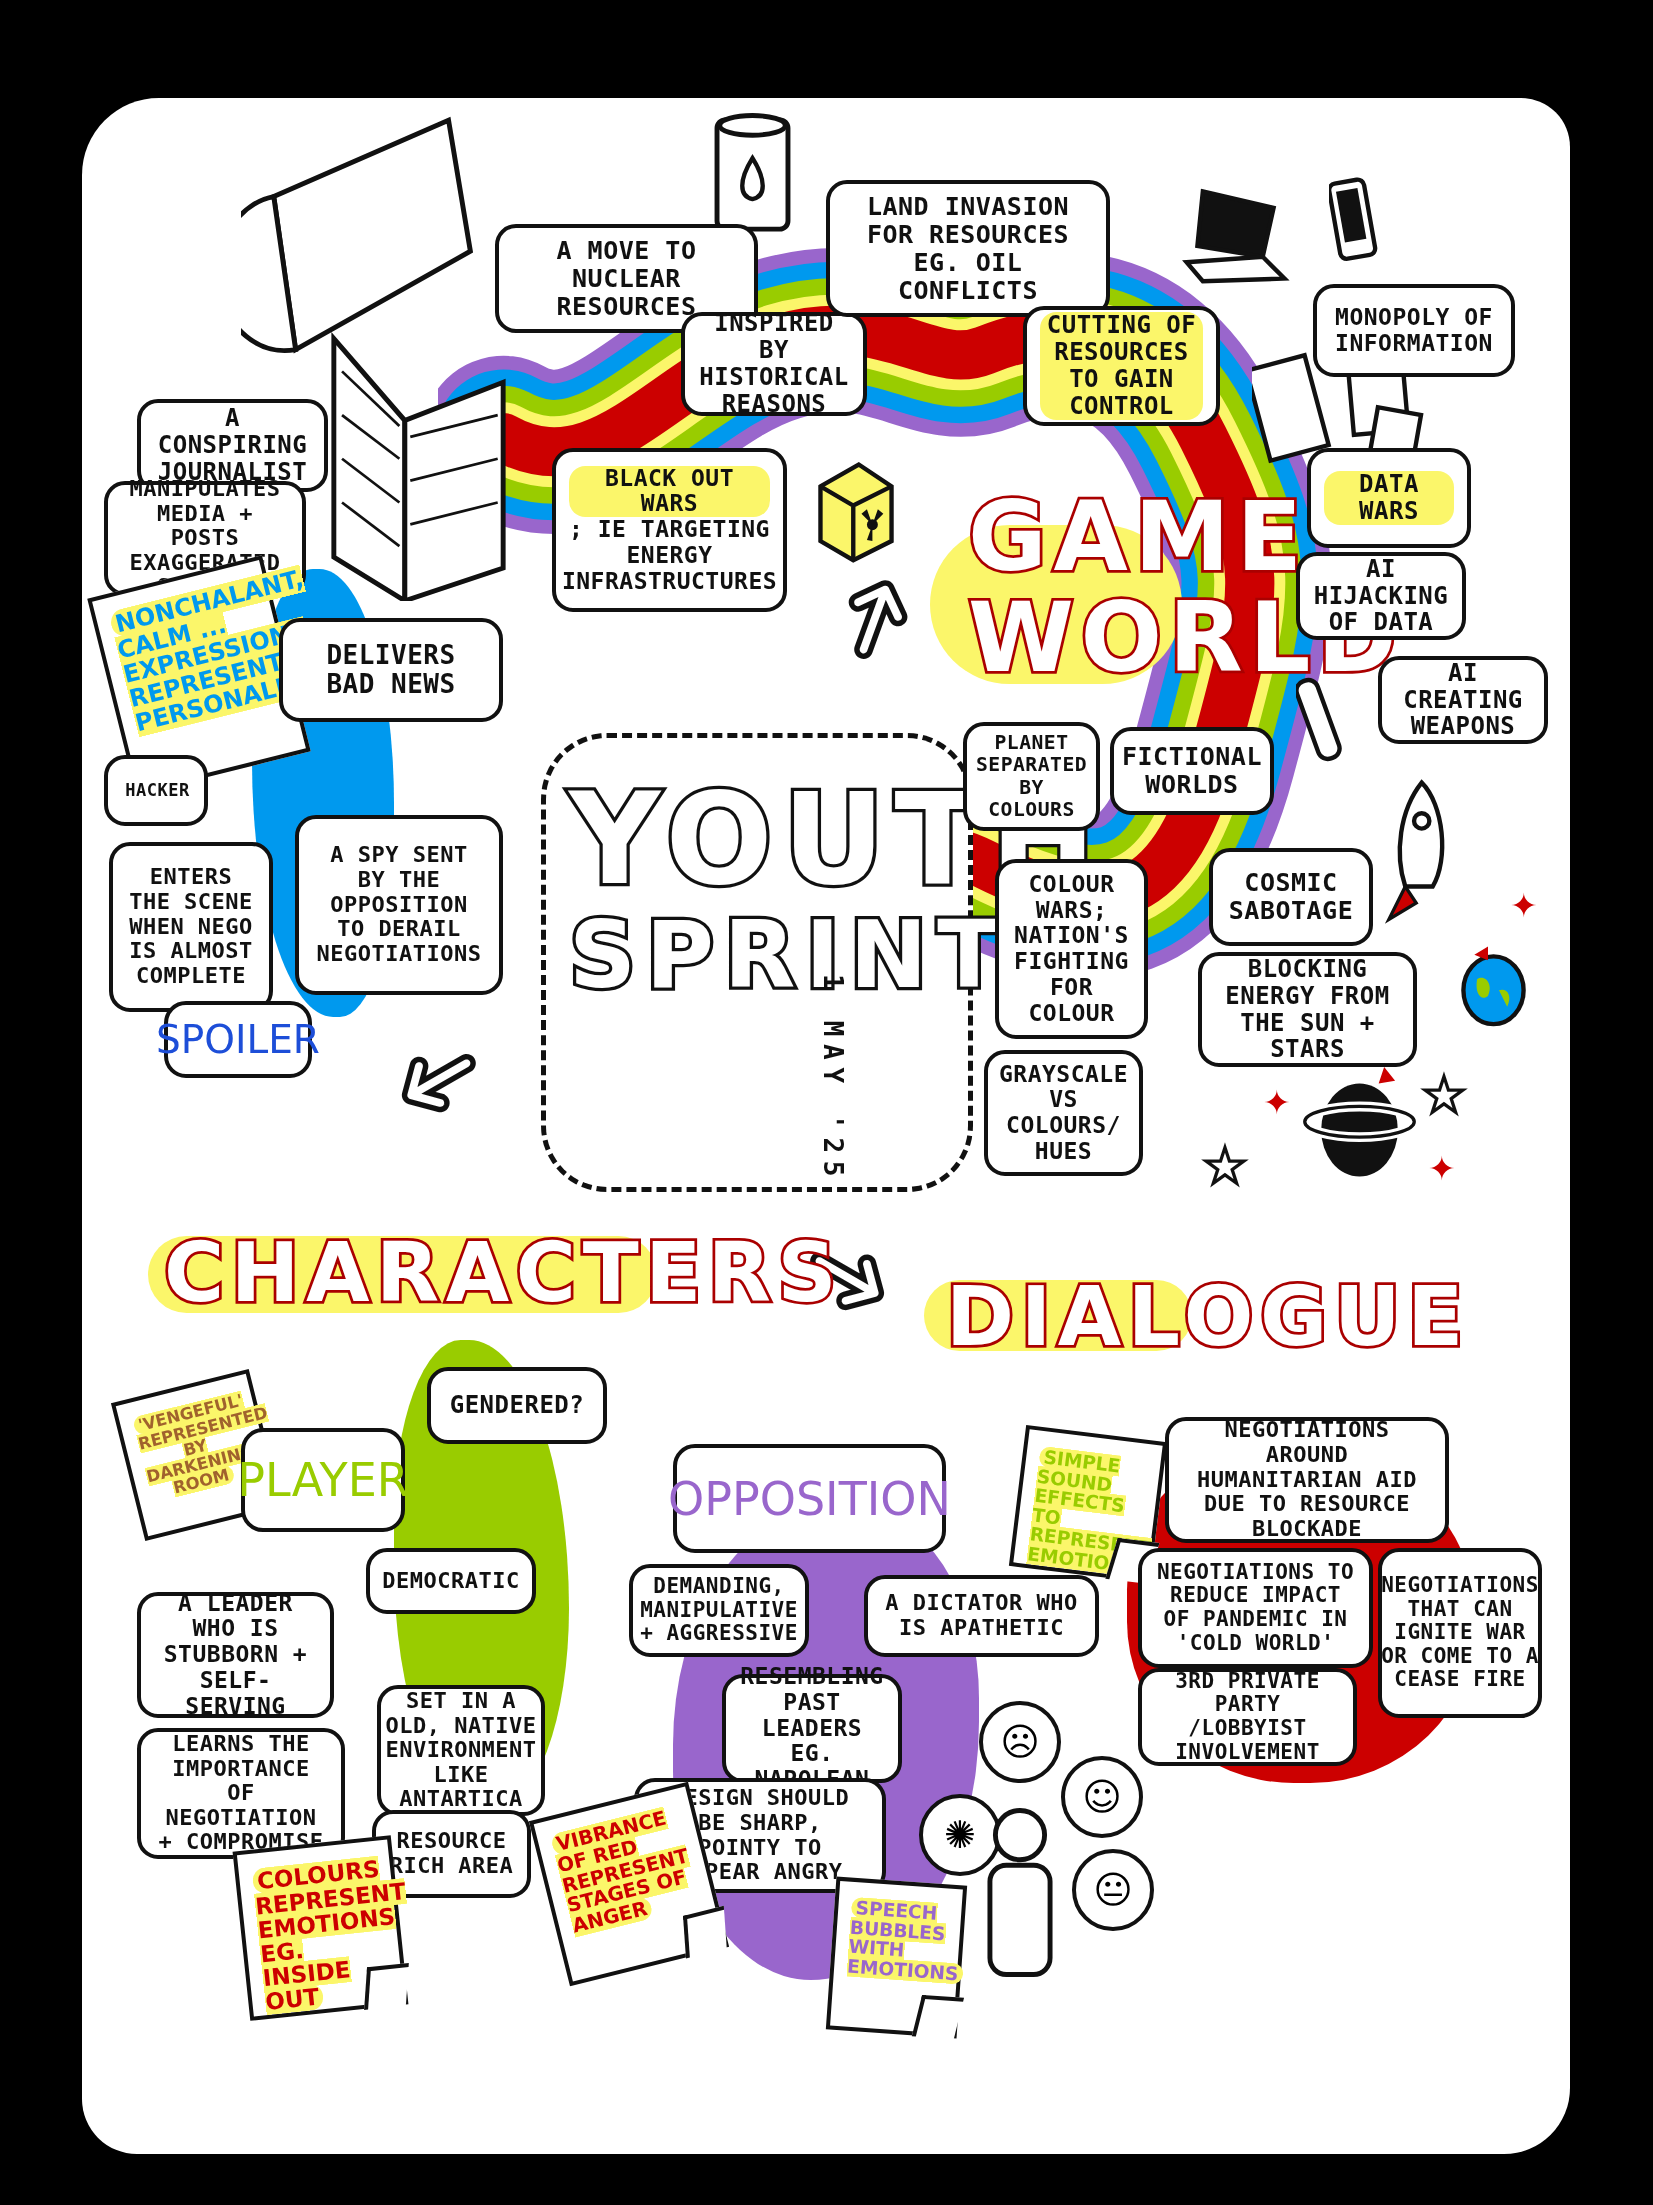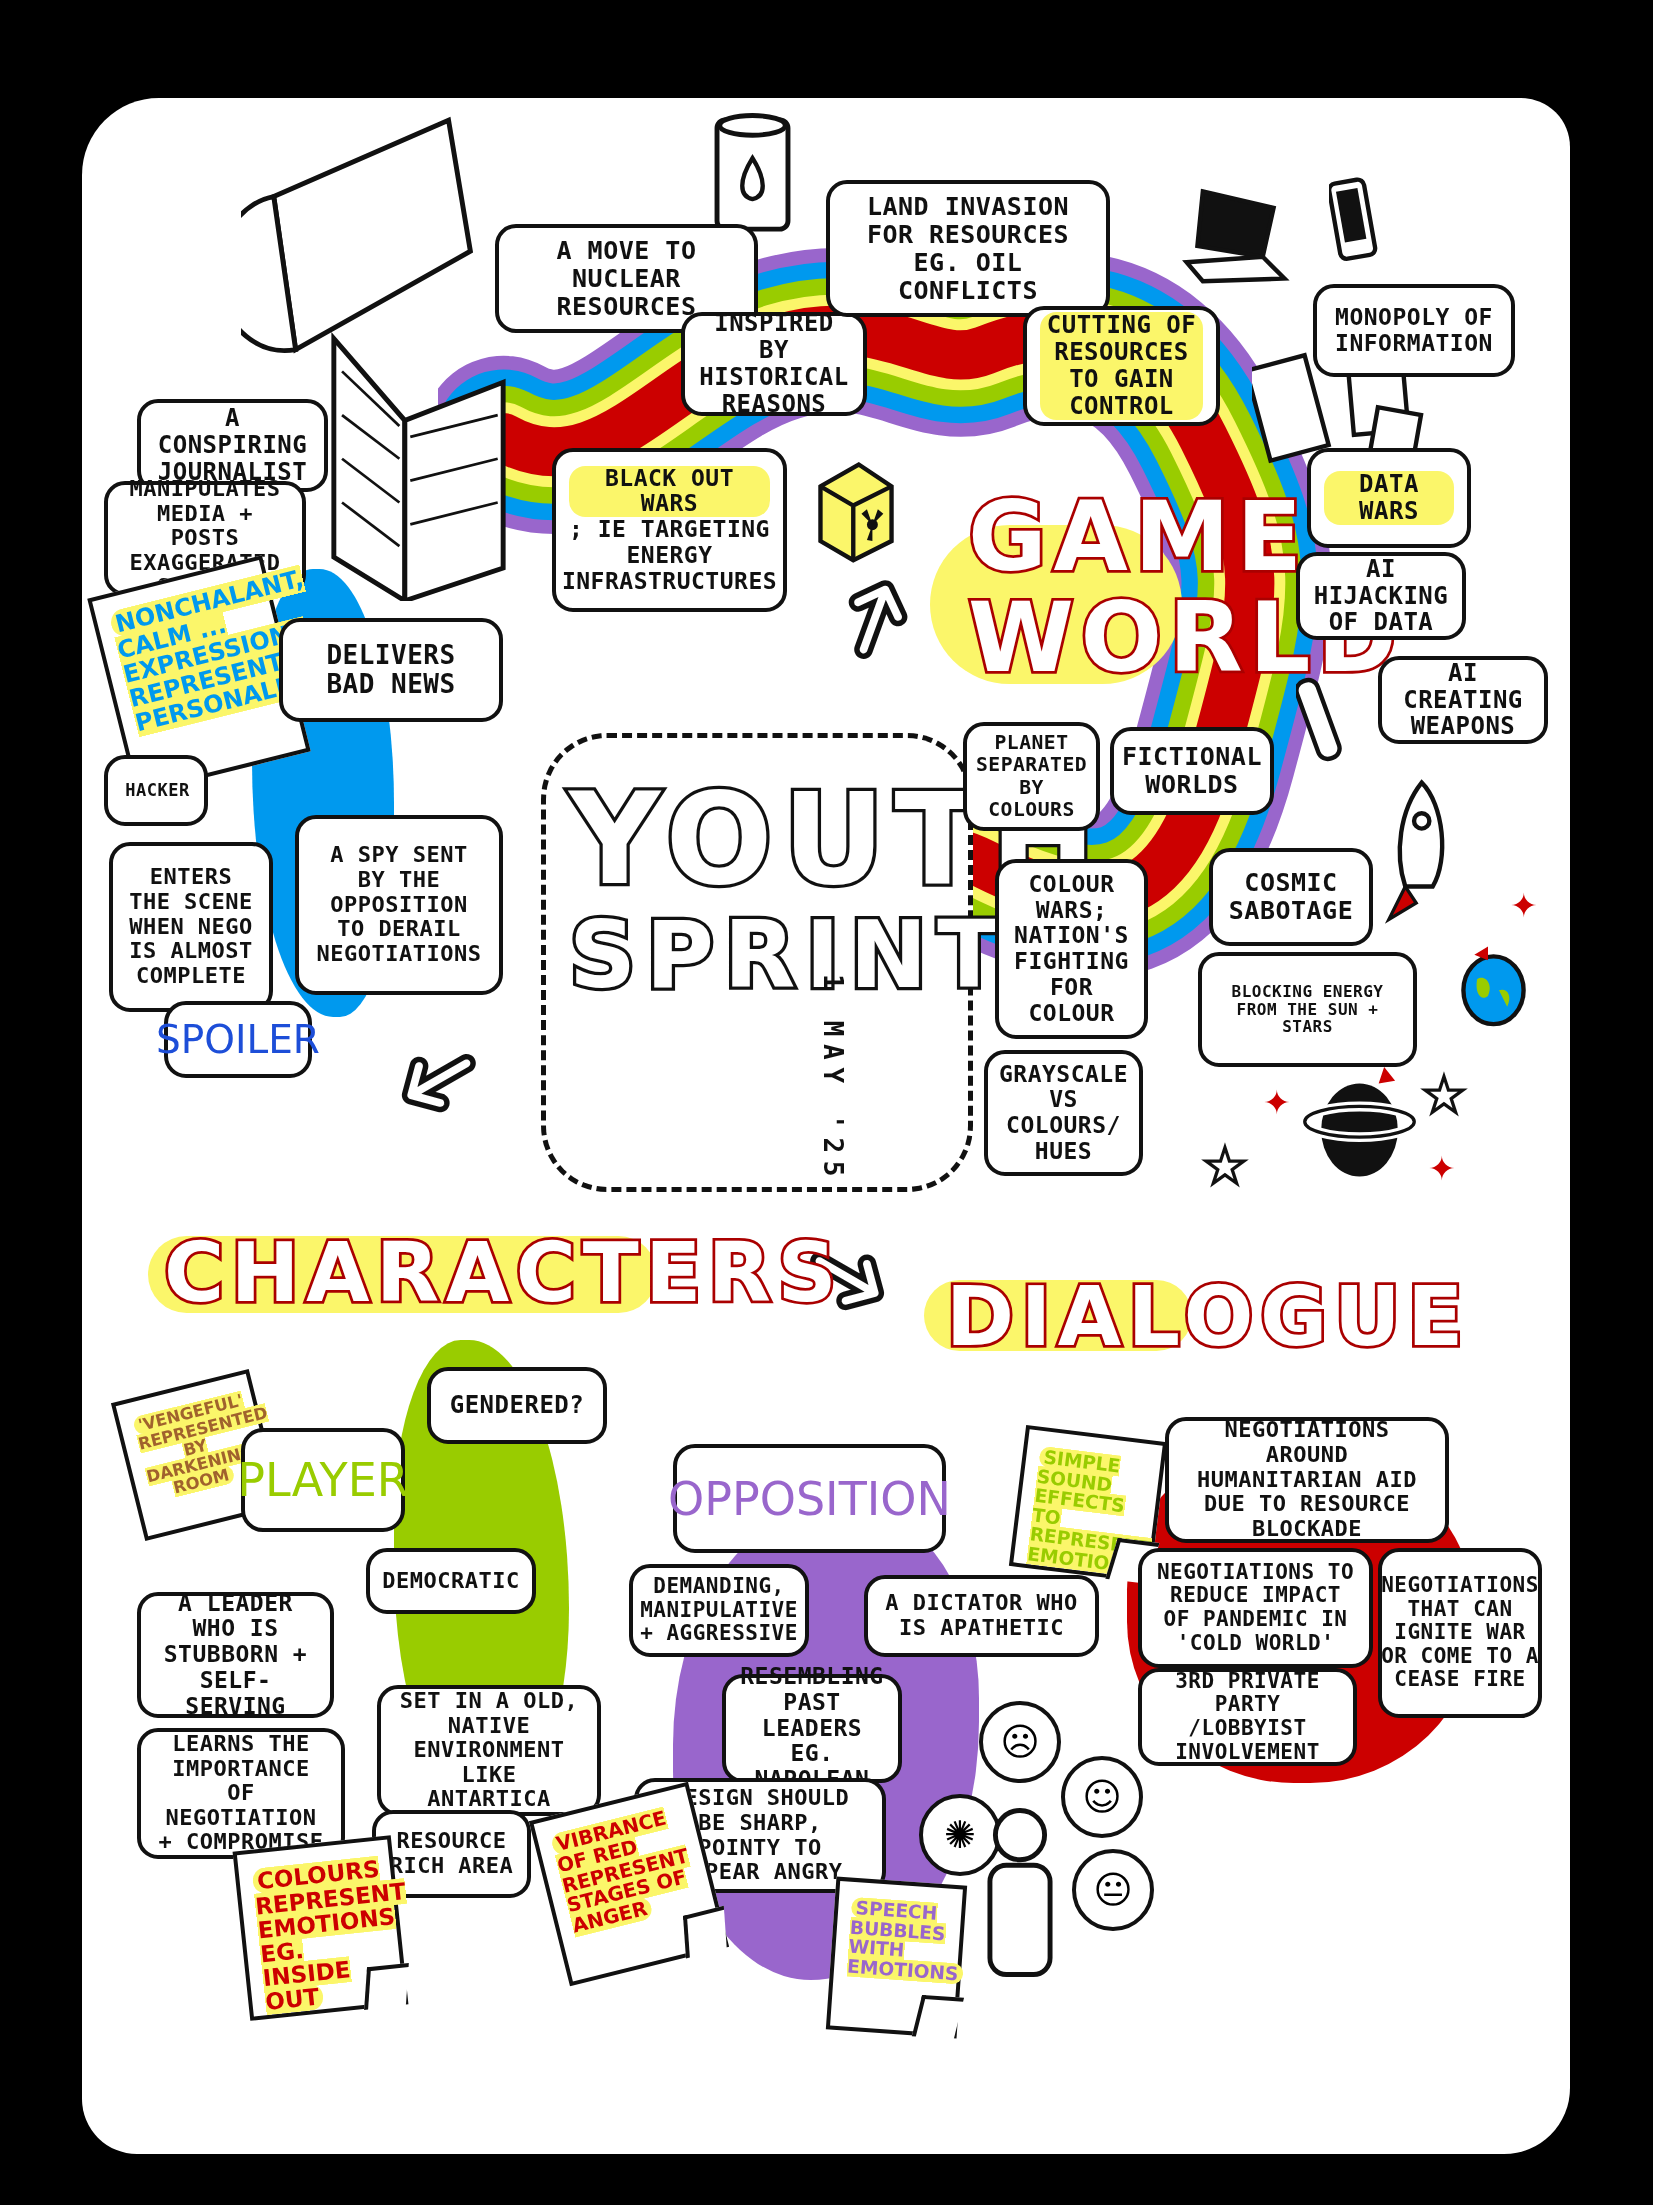--- a/index.html
+++ b/index.html
@@ -159,21 +159,21 @@
   </div>
 <div class="box" style="left:995px;top:859px;width:153px;height:180px;font-size:23px;">
     <span>COLOUR WARS; NATION'S FIGHTING FOR COLOUR</span>
   </div>
 <div class="box" style="left:984px;top:1050px;width:159px;height:126px;font-size:23px;">
     <span>GRAYSCALE VS COLOURS/ HUES</span>
   </div>
 <div class="box" style="left:1209px;top:848px;width:164px;height:98px;font-size:25px;">
     <span>COSMIC SABOTAGE</span>
   </div>
-<div class="box" style="left:1198px;top:952px;width:219px;height:115px;font-size:16px;justify-content:center;">
+<div class="box" style="left:1198px;top:952px;width:219px;height:115px;font-size:24px;justify-content:center;">
     <span>BLOCKING ENERGY FROM THE SUN + STARS</span>
   </div>
 
 <div class="title-bg" style="left:148px;top:1236px;width:509px;height:77px;"></div>
 <div class="title" style="left:164px;top:1225px;font-size:82px;">CHARACTERS</div>
 
 <div class="box" style="left:137px;top:399px;width:191px;height:93px;font-size:24px;">
     <span>A CONSPIRING JOURNALIST</span>
   </div>
 <div class="box" style="left:104px;top:481px;width:202px;height:115px;font-size:22px;">
@@ -205,21 +205,21 @@
   </div>
 <div class="box" style="left:366px;top:1548px;width:170px;height:66px;font-size:22px;">
     <span>DEMOCRATIC</span>
   </div>
 <div class="box" style="left:137px;top:1592px;width:197px;height:126px;font-size:23px;">
     <span>A LEADER WHO IS STUBBORN + SELF-SERVING</span>
   </div>
 <div class="box" style="left:137px;top:1728px;width:208px;height:131px;font-size:22px;">
     <span>LEARNS THE IMPORTANCE OF NEGOTIATION + COMPROMISE</span>
   </div>
-<div class="box" style="left:377px;top:1685px;width:224px;height:131px;font-size:22px;">
+<div class="box" style="left:377px;top:1685px;width:168px;height:131px;font-size:22px;">
     <span>SET IN A OLD, NATIVE ENVIRONMENT LIKE ANTARTICA</span>
   </div>
 <div class="box" style="left:372px;top:1810px;width:159px;height:88px;font-size:22px;">
     <span>RESOURCE RICH AREA</span>
   </div>
 <div class="note" style="left:241px;top:1843px;width:159px;height:170px;transform:rotate(-6deg);color:#cc0000;font-size:23px;"><span class="hl">COLOURS REPRESENT EMOTIONS EG. INSIDE OUT</span><div class="fold"></div></div>
 
 <div class="sub" style="left:673px;top:1444px;width:273px;height:109px;font-size:46px;color:#9966cc;">
     <span>OPPOSITION</span>
   </div>

